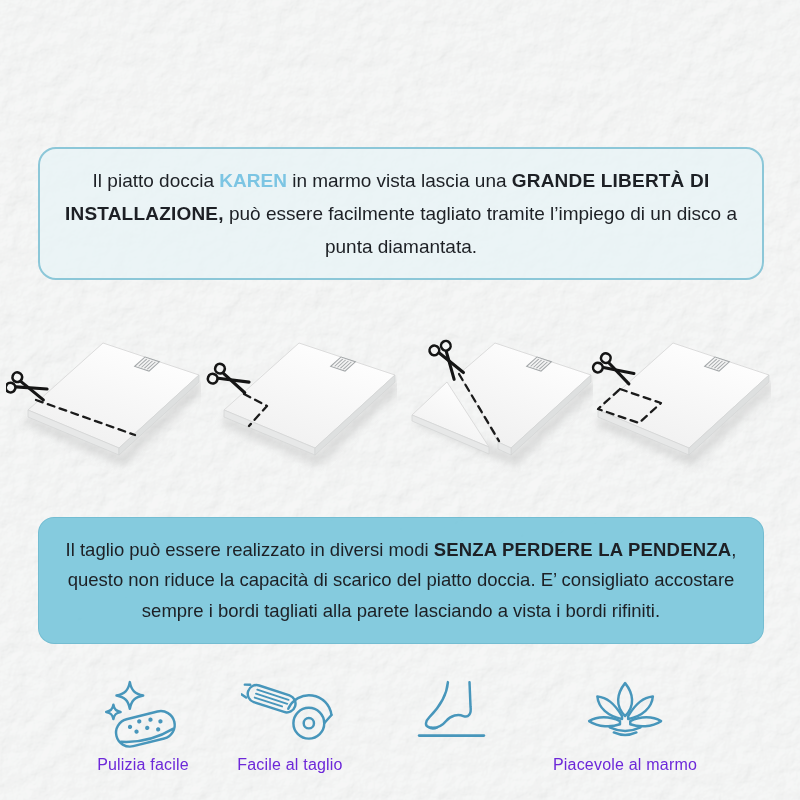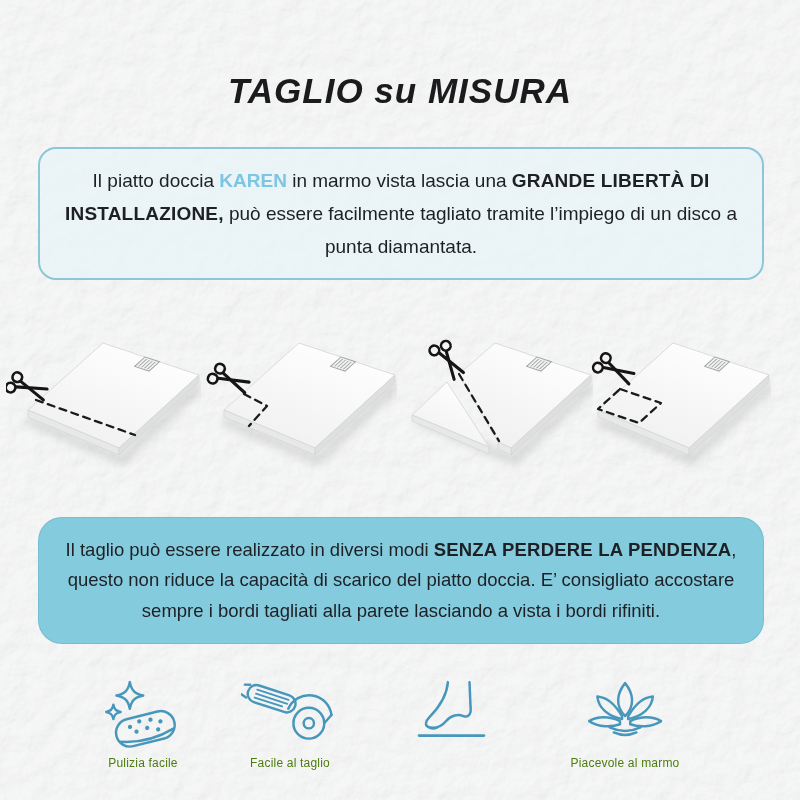--- a/index.html
+++ b/index.html
@@ -8,31 +8,31 @@
   .texture{position:absolute;left:0;top:0;z-index:0;}
 
   .title{position:absolute;z-index:1;top:48px;left:0;width:100%;text-align:center;
          font-size:35px;font-weight:bold;font-style:italic;letter-spacing:1px;color:#1b1b1d;}
 
   .box{position:absolute;z-index:1;left:38px;width:726px;box-sizing:border-box;text-align:center;}
   .box p{margin:0;}
   .box1{top:147px;background:rgba(232,243,246,0.78);border:2.5px solid #8cc7d8;border-radius:18px;
         padding:15px 20px;font-size:19px;line-height:1.74;font-weight:500;}
   .box2{top:517px;background:rgba(121,198,220,0.9);border:1px solid rgba(94,170,194,0.45);
-        border-radius:24px;padding:17px 26px;font-size:18.5px;line-height:1.64;font-weight:500;}
+        border-radius:16px;padding:17px 26px;font-size:18.5px;line-height:1.64;font-weight:500;}
   .box strong{font-weight:bold;letter-spacing:0.2px;}
   .brand{color:#7cc5e3;font-weight:bold;}
 
   .tray{position:absolute;z-index:1;top:330px;width:195px;height:155px;}
   .cut{fill:none;stroke:#1b1b1b;stroke-width:2.3;stroke-dasharray:7 5.5;
        stroke-linecap:round;stroke-linejoin:round;}
 
   .feature{position:absolute;z-index:1;top:678px;width:176px;text-align:center;}
   .feature svg{display:block;margin:0 auto;height:74px;}
-  .flabel{margin-top:4px;font-size:12px;font-weight:500;color:#4d7c0f;letter-spacing:0.2px;}
+  .flabel{margin-top:4px;font-size:16px;font-weight:500;color:#6d28d9;letter-spacing:0.2px;}
   .ico{fill:none;stroke:#4796bb;stroke-width:2.4;stroke-linecap:round;stroke-linejoin:round;}
   .dot{fill:#4796bb;stroke:none;}
 </style>
 </head>
 <body>
 
 <div class="page">
 
   <svg width="0" height="0" style="position:absolute" aria-hidden="true">
     <defs>
@@ -63,21 +63,20 @@
       </g>
     </defs>
   </svg>
 
   <svg class="texture" width="800" height="800">
     <rect width="800" height="800" fill="#edefee"></rect>
     <rect width="800" height="800" filter="url(#plaster)" opacity="0.42"></rect>
     <rect width="800" height="800" fill="#ffffff" opacity="0.18"></rect>
   </svg>
 
-  <h1 class="title">TAGLIO su MISURA</h1>
 
   <div class="box box1">
     <p><span>Il piatto doccia </span><span class="brand">KAREN</span><span> in marmo vista lascia una </span><strong>GRANDE LIBERTÀ DI INSTALLAZIONE,</strong><span> può essere facilmente tagliato tramite l’impiego di un disco a punta diamantata.</span></p>
   </div>
 
   <svg class="tray" style="left:6px" viewBox="0 0 195 155">
     <polygon points="24,86 114,124 192,50 198,59 117,136 18,94" fill="#9a9a9a" opacity="0.3" filter="url(#soft)"></polygon>
     <polygon points="97,13 193,45 113,118 22,80" fill="url(#trayGrad)" stroke="#dcdcdc" stroke-width="1"></polygon>
     <polygon points="22,80 113,118 113,125 22,87" fill="#e7e8e8" stroke="#d3d4d4" stroke-width="0.7"></polygon>
     <polygon points="113,118 193,45 193,52 113,125" fill="#dee0e0" stroke="#d3d4d4" stroke-width="0.7"></polygon>

